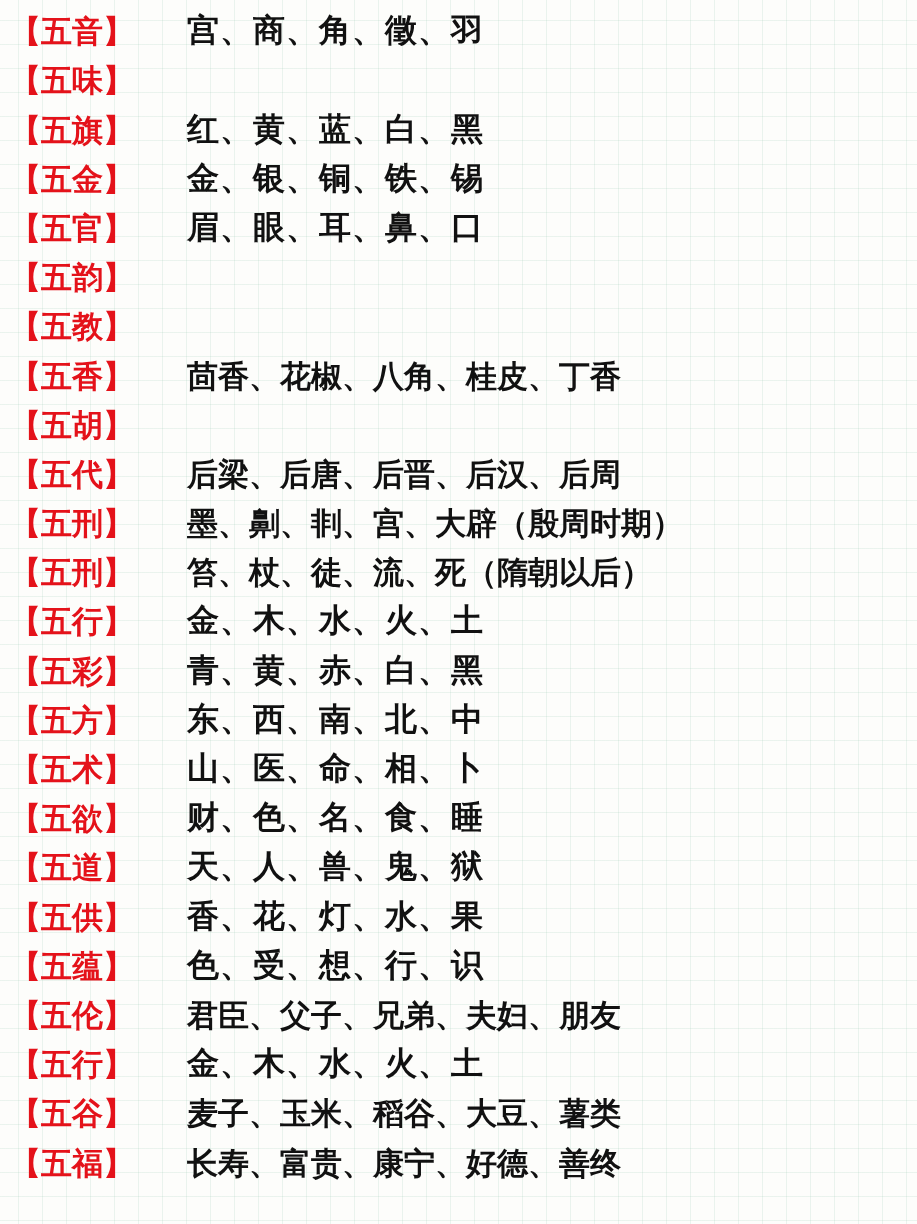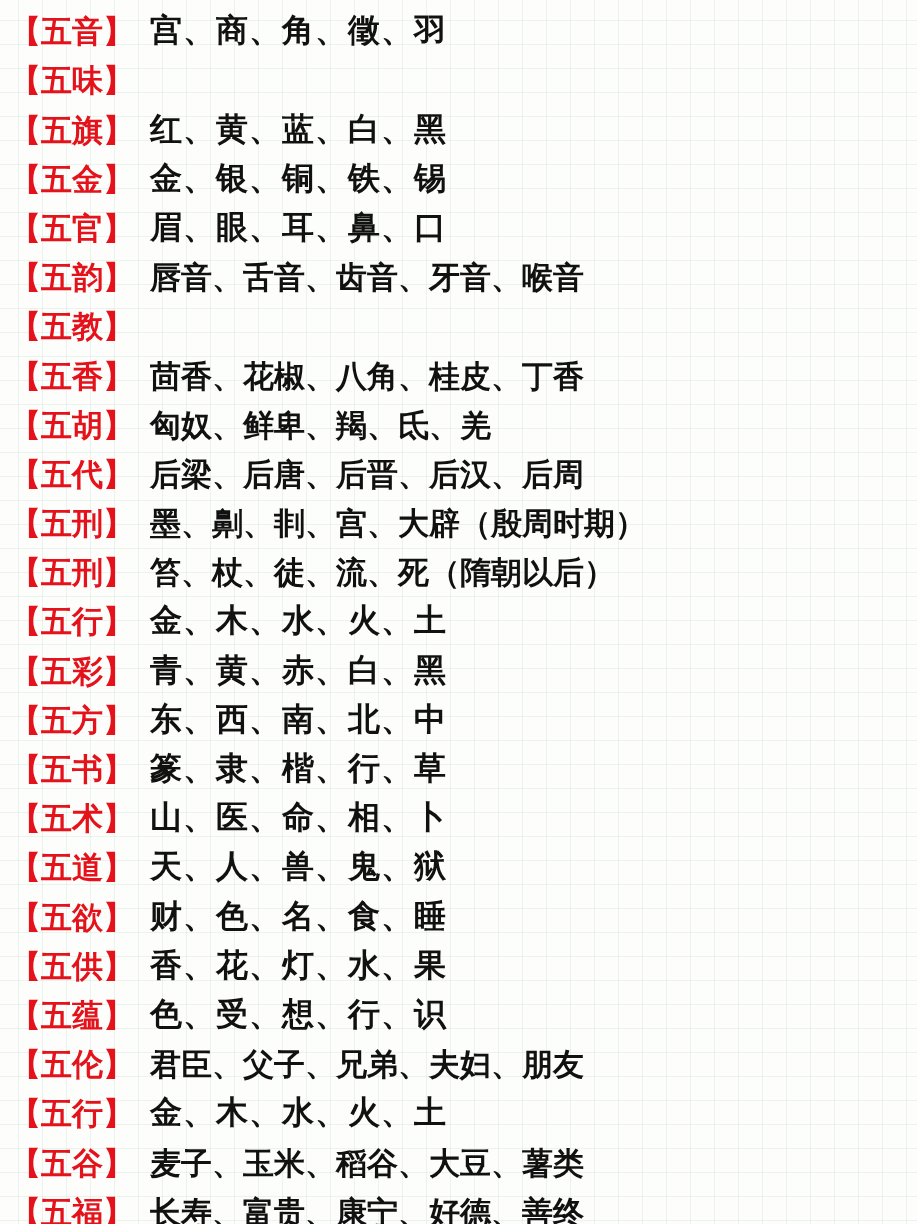--- a/index.html
+++ b/index.html
@@ -43,20 +43,21 @@
     flex: 0 0 auto;
     width: 140px;
     font-family: "DejaVu Sans", "Liberation Sans", sans-serif;
   }
   .items {
     color: #111111;
     font-weight: bold;
     font-size: 32px;
     font-family: "DejaVu Sans", "Liberation Sans", sans-serif;
     letter-spacing: 1px;
+    margin-left: 37px;
   }
   .items.tight {
     font-size: 31px;
     letter-spacing: 0px;
   }
 </style>
 </head>
 <body>
 
 <div class="page">
@@ -76,32 +77,30 @@
     <div class="row">
       <span class="label">【五金】</span>
       <span class="items">金、银、铜、铁、锡</span>
     </div>
     <div class="row">
       <span class="label">【五官】</span>
       <span class="items">眉、眼、耳、鼻、口</span>
     </div>
     <div class="row">
       <span class="label">【五韵】</span>
-      <span class="items tight">唇音、舌音、齿音、牙音、喉音</span>
     </div>
     <div class="row">
       <span class="label">【五教】</span>
     </div>
     <div class="row">
       <span class="label">【五香】</span>
       <span class="items tight">茴香、花椒、八角、桂皮、丁香</span>
     </div>
     <div class="row">
       <span class="label">【五胡】</span>
-      <span class="items tight">匈奴、鲜卑、羯、氐、羌</span>
     </div>
     <div class="row">
       <span class="label">【五代】</span>
       <span class="items tight">后梁、后唐、后晋、后汉、后周</span>
     </div>
     <div class="row">
       <span class="label">【五刑】</span>
       <span class="items tight">墨、劓、剕、宫、大辟（殷周时期）</span>
     </div>
     <div class="row">
@@ -114,34 +113,30 @@
     </div>
     <div class="row">
       <span class="label">【五彩】</span>
       <span class="items">青、黄、赤、白、黑</span>
     </div>
     <div class="row">
       <span class="label">【五方】</span>
       <span class="items">东、西、南、北、中</span>
     </div>
     <div class="row">
-      <span class="label">【五书】</span>
-      <span class="items">篆、隶、楷、行、草</span>
-    </div>
-    <div class="row">
       <span class="label">【五术】</span>
       <span class="items">山、医、命、相、卜</span>
     </div>
     <div class="row">
+      <span class="label">【五欲】</span>
+      <span class="items">财、色、名、食、睡</span>
+    </div>
+    <div class="row">
       <span class="label">【五道】</span>
       <span class="items">天、人、兽、鬼、狱</span>
-    </div>
-    <div class="row">
-      <span class="label">【五欲】</span>
-      <span class="items">财、色、名、食、睡</span>
     </div>
     <div class="row">
       <span class="label">【五供】</span>
       <span class="items">香、花、灯、水、果</span>
     </div>
     <div class="row">
       <span class="label">【五蕴】</span>
       <span class="items">色、受、想、行、识</span>
     </div>
     <div class="row">

